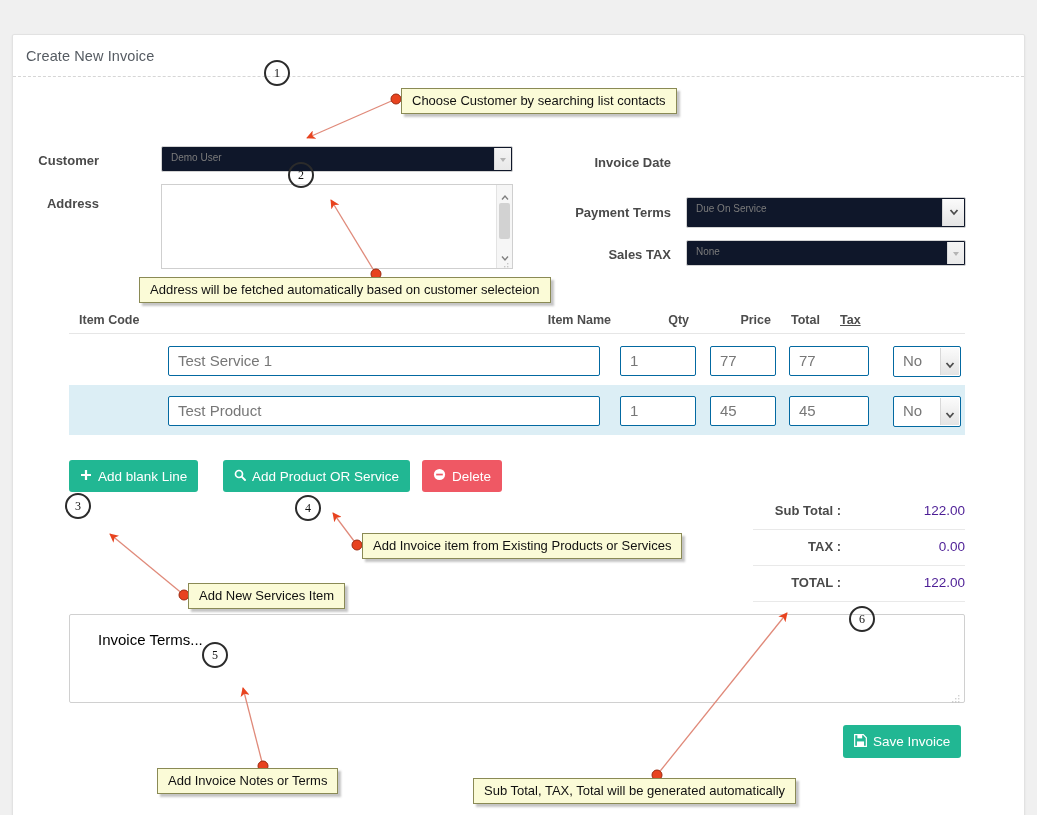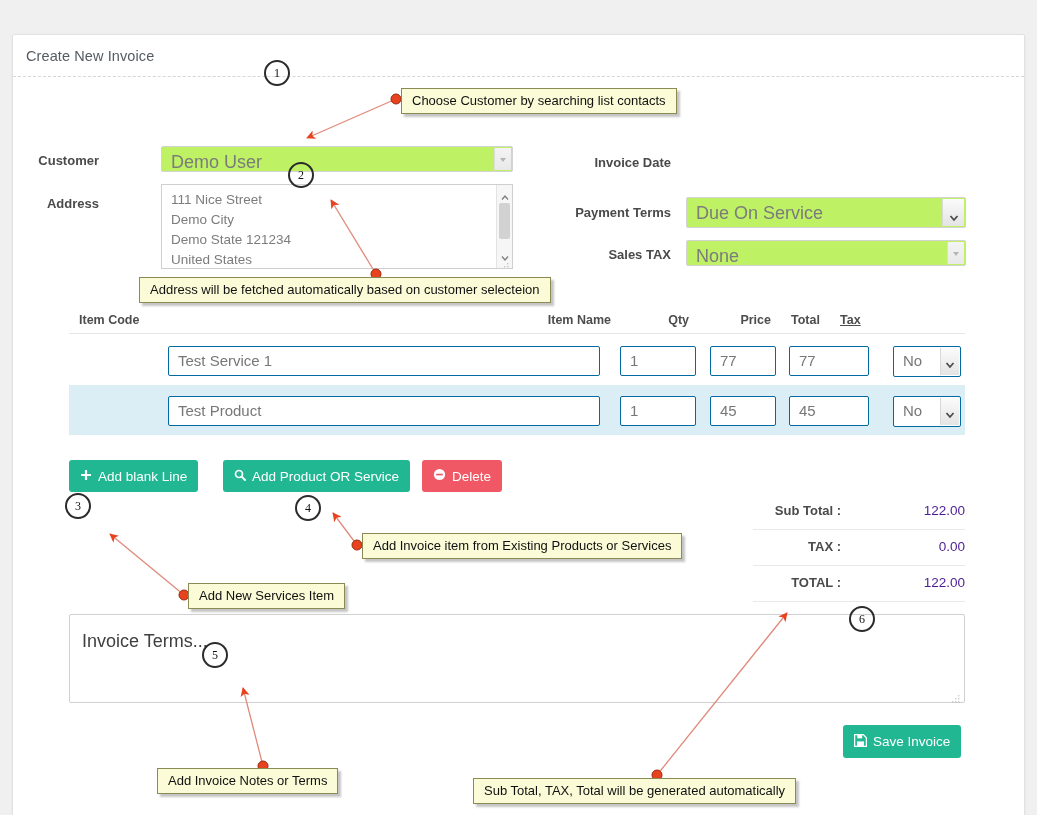--- a/index.html
+++ b/index.html
@@ -38,24 +38,24 @@
   
   .form-label {
     position: absolute;
     font-size: 13px;
     font-weight: bold;
     color: #4a4a4a;
     text-align: right;
   }
   .ctl {
     position: absolute;
-    background: #bef264;
+    background: #0f172a;
     border: 1px solid #d3d3d3;
     border-radius: 2px;
-    font-size: 18px;
+    font-size: 10px;
     color: #7b7b7b;
     font-family: "Liberation Sans", sans-serif;
   }
   .ctl-text { padding: 5px 9px; }
 
   
   .sel-lite { padding: 5px 9px; position: absolute; }
   .sel-lite .arrow-box {
     position: absolute; top: 1px; right: 1px; bottom: 1px;
     width: 17px;
@@ -151,22 +151,22 @@
     font-size: 13.5px; color: #4c1d95;
   }
   .tot-rule { position: absolute; height: 1px; background: #e9e9e9; }
 
   
   .terms-box {
     position: absolute;
     background: #fff; border: 1px solid #d0d0d0; border-radius: 2px;
   }
   .terms-ph {
-    position: absolute; left: 12px; top: 16px;
-    font-size: 18px; color: #404040;
+    position: absolute; left: 28px; top: 16px;
+    font-size: 15px; color: #000000;
   }
 
   
   #anno { position: absolute; left: 0; top: 0; width: 1037px; height: 815px; pointer-events: none; }
   .callout {
     position: absolute;
     background: #fbfbd7;
     border: 1px solid #8a8a55;
     box-shadow: 3px 3px 2px rgba(90,90,90,.35);
     font-family: "Liberation Sans", sans-serif;
@@ -204,26 +204,20 @@
       <div class="form-label" style="left:20px; top:76px; width:66px;">Customer</div>
 
       <div class="ctl sel-lite" style="left:148px; top:69px; width:352px; height:26px;">
         <span>Demo User</span>
         <span class="arrow-box"></span>
       </div>
 
       <div class="form-label" style="left:20px; top:119px; width:66px;">Address</div>
 
       <div class="addr-box" style="left:148px; top:107px; width:352px; height:85px;">
-        <div class="addr-lines">
-          <div>111 Nice Street</div>
-          <div>Demo City</div>
-          <div>Demo State 121234</div>
-          <div>United States</div>
-        </div>
         <div class="addr-scroll">
           <span class="sb-arrow" style="top:3px;">
             <svg width="8" height="8" viewBox="0 0 8 8">
                 <path d="M1 5.5 L4 2 L7 5.5" fill="none" stroke="#7e7e7e" stroke-width="1.3"></path>
               </svg>
           </span>
           <div class="thumb"></div>
           <span class="sb-arrow" style="bottom:12px;">
             <svg width="8" height="8" viewBox="0 0 8 8">
                 <path d="M1 2.5 L4 6 L7 2.5" fill="none" stroke="#7e7e7e" stroke-width="1.3"></path>

